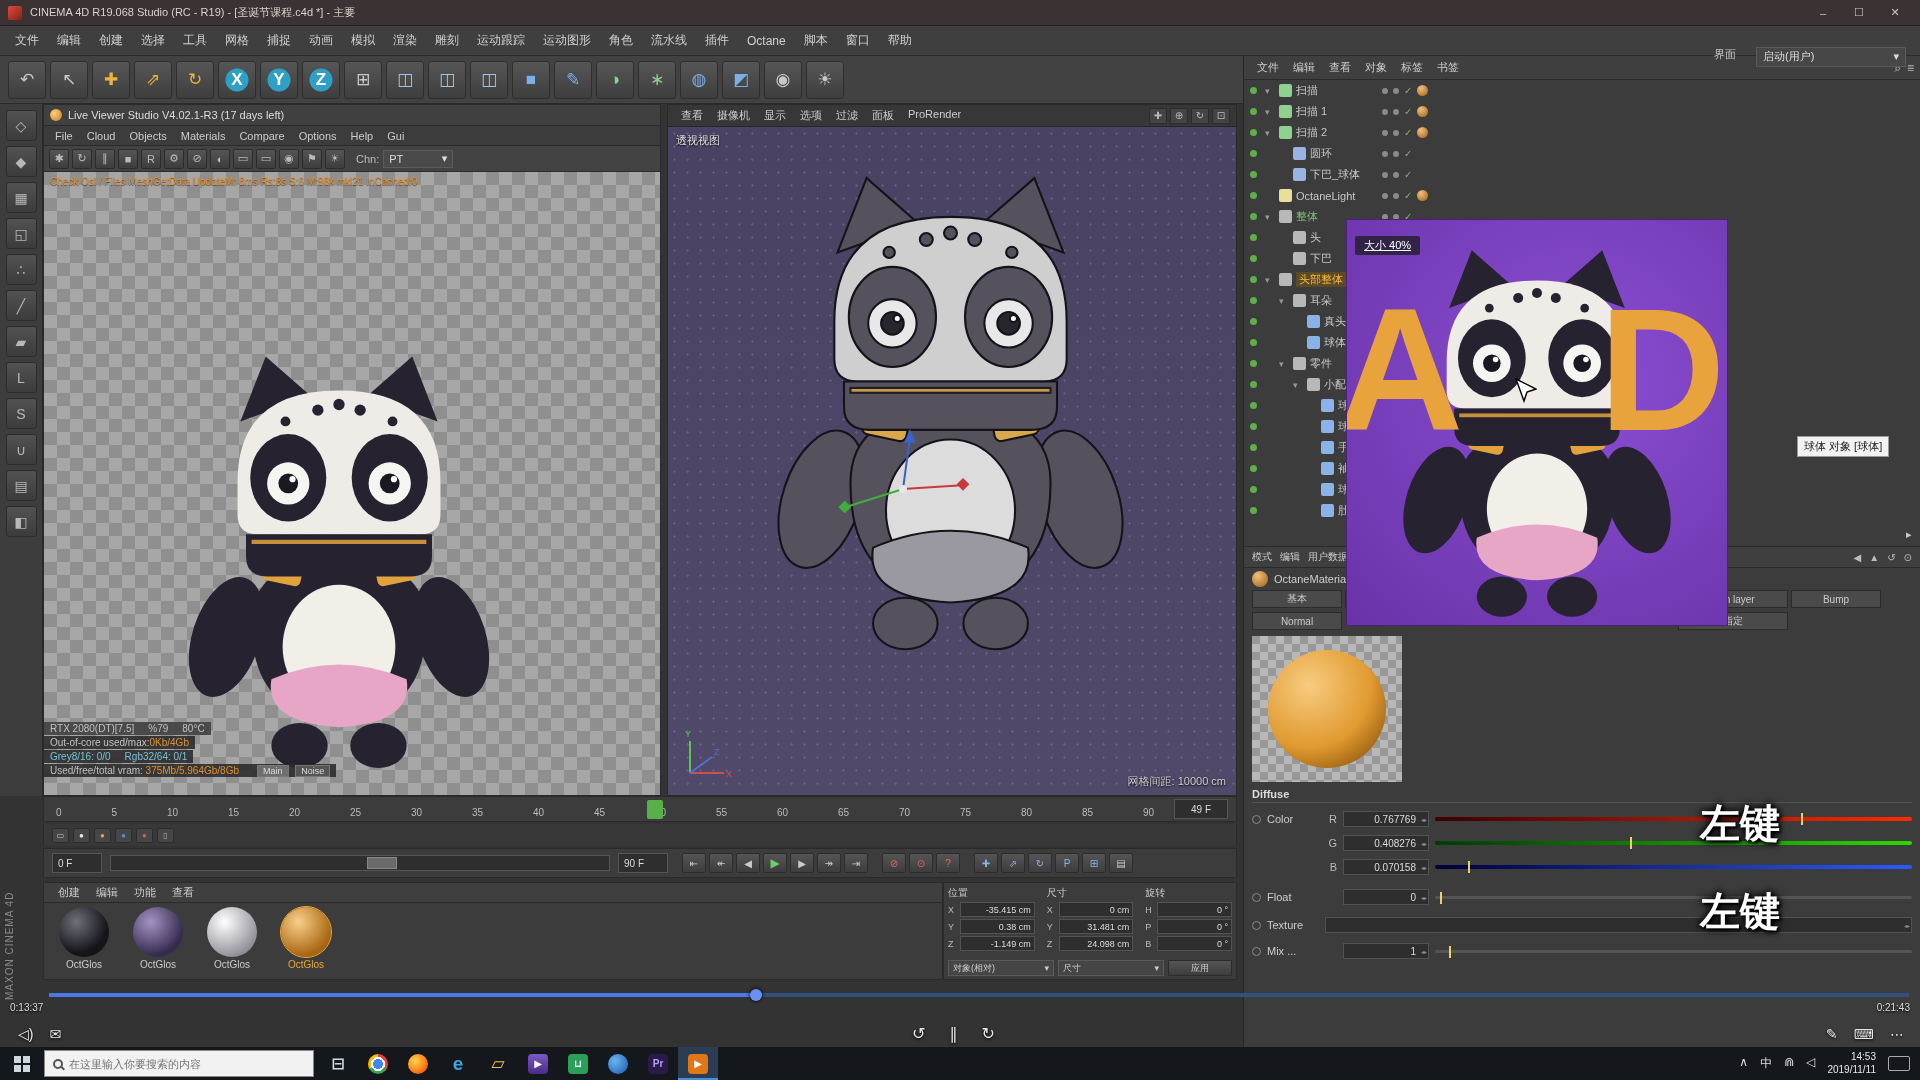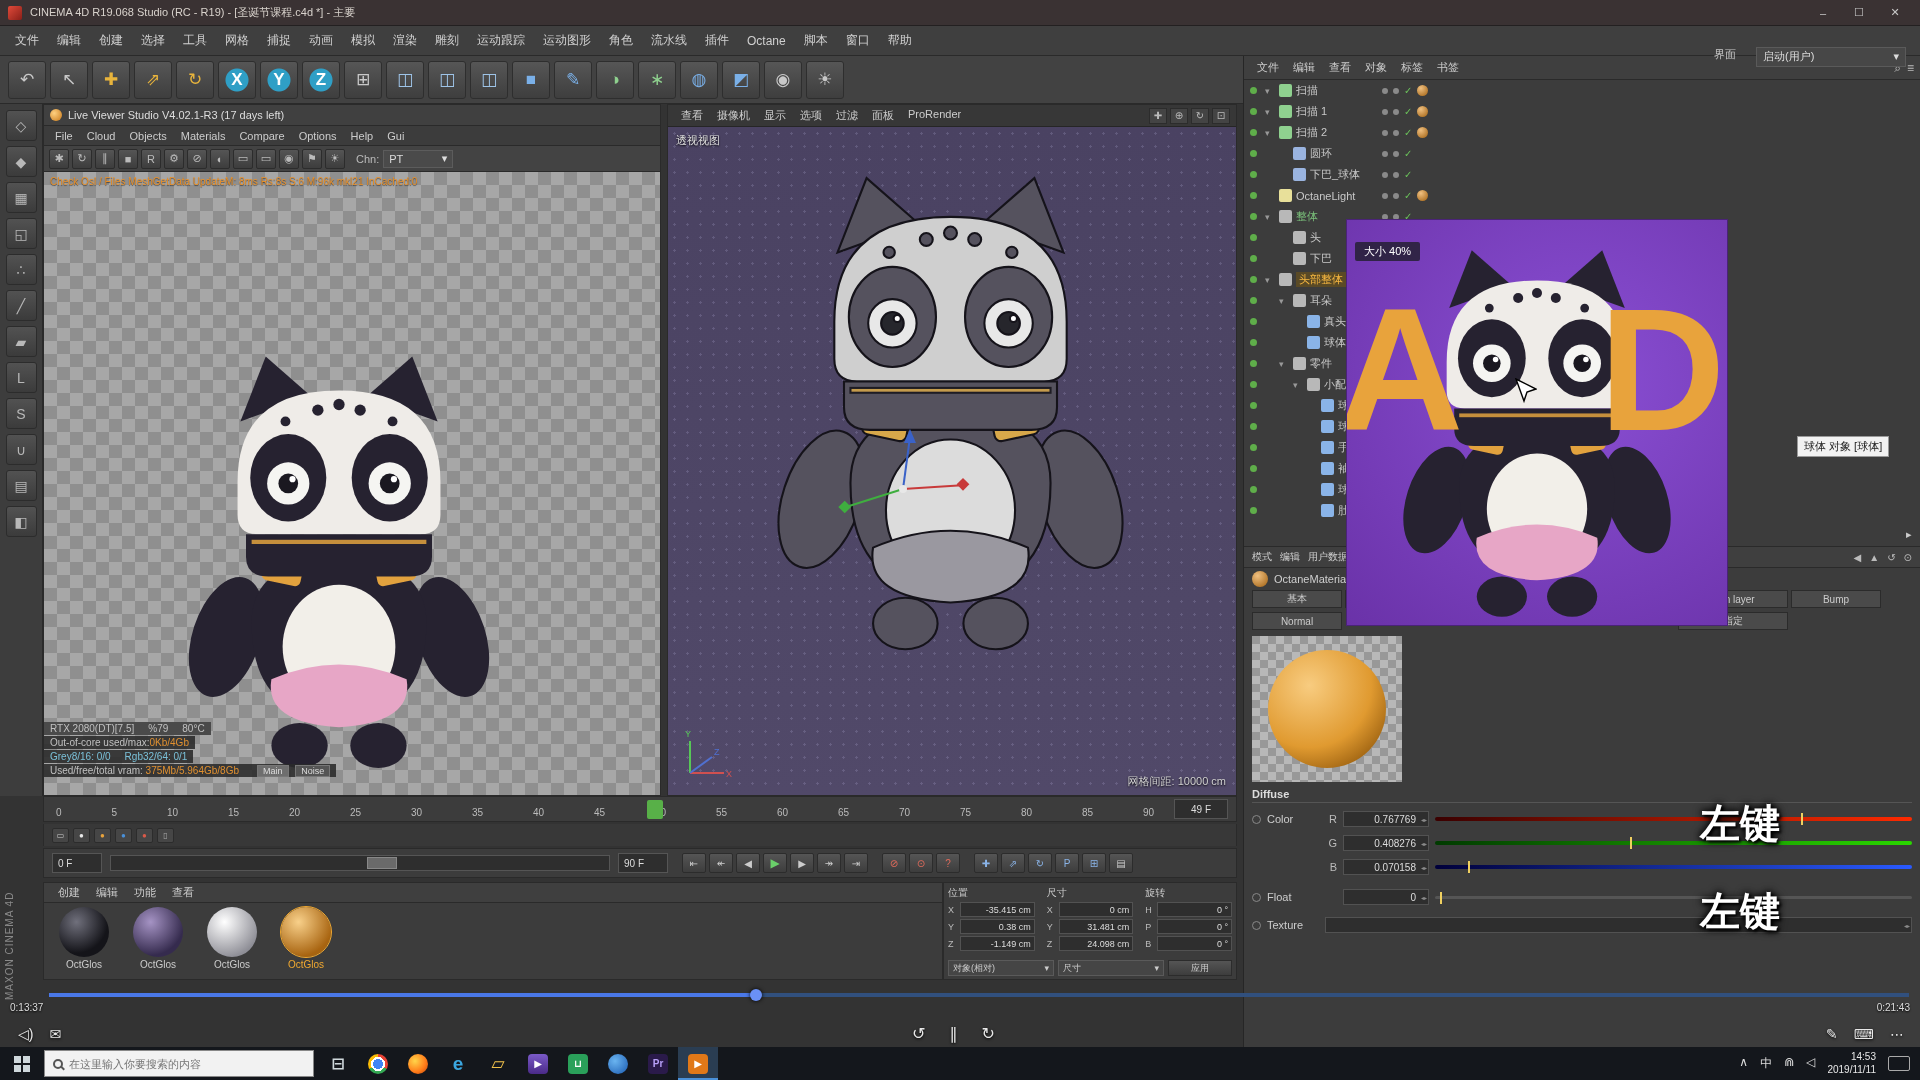--- a/index.html
+++ b/index.html
@@ -199,22 +199,22 @@
 .ch-slider.g{background:linear-gradient(90deg,#003a00,#2ad800);}
 .ch-slider.b{background:linear-gradient(90deg,#00003a,#2a5aff);}
 .ch-slider.plain{background:#555;height:3px;}
 .ch-mark{position:absolute;top:-4px;left:var(--pos,0%);width:2px;height:12px;background:#f0d060;}
 #hint1,#hint2{position:absolute;color:#fff;font-size:40px;font-weight:bold;z-index:55;
 text-shadow:0 0 6px #000,0 0 10px #000,2px 2px 3px #000;}
 
 
 #overlay-render{position:absolute;left:1347px;top:220px;width:380px;height:405px;z-index:40;
 background:radial-gradient(circle at 60% 40%,#8a4fd4,#6a32a8);box-shadow:0 0 0 1px #4a2378;overflow:hidden;}
-.ov-chip{position:absolute;left:8px;top:22px;background:rgba(30,30,40,.78);color:#fff;padding:2px 9px;
-font-size:11px;border-radius:2px;z-index:3;}
+.ov-chip{position:absolute;left:8px;top:16px;background:rgba(30,30,40,.78);color:#fff;padding:2px 9px;
+font-size:11px;border-radius:2px;z-index:3;text-decoration:underline;}
 .ov-letter{position:absolute;font-size:175px;font-weight:bold;color:#e8a33c;line-height:1;z-index:1;}
 #ov-a{left:-10px;top:62px;} #ov-d{left:252px;top:62px;}
 .ov-cursor{position:absolute;left:168px;top:158px;z-index:4;}
 #tooltip{position:absolute;left:1797px;top:436px;background:#f2f2f2;color:#222;border:1px solid #999;
 padding:2px 6px;font-size:11px;z-index:50;white-space:nowrap;}
 #panel-arrow{position:absolute;left:1906px;top:528px;color:#ccc;z-index:45;}
 
 
 #maxon{position:absolute;left:4px;top:880px;height:120px;color:#8a8a8a;font-size:10px;
 writing-mode:vertical-rl;transform:rotate(180deg);letter-spacing:1px;}
@@ -986,20 +986,29 @@
       <span class="ch-value">0</span>
       <span class="ch-slider plain">
           <span class="ch-mark" style="--pos:1%"></span>
         </span>
     </div>
     <div class="ch-row" style="top:858px;">
       <span class="ch-toggle"></span>
       <span class="ch-label">Texture</span>
       <span class="ch-value" style="flex:1;width:auto;"></span>
     </div>
+    <div class="ch-row" style="top:884px;">
+      <span class="ch-toggle"></span>
+      <span class="ch-label">Mix ...</span>
+      <span class="ch-letter"></span>
+      <span class="ch-value">1</span>
+      <span class="ch-slider plain">
+          <span class="ch-mark" style="--pos:3%"></span>
+        </span>
+    </div>
   </div>
 
   <div id="overlay-render">
     <span class="ov-chip">大小 40%</span>
     <span class="ov-letter" id="ov-a">A</span>
     <span class="ov-letter" id="ov-d">D</span>
     <svg class="panda render-style" style="left:52px;top:22px;" width="276" height="378">
         <use href="#panda"></use>
       </svg>
     <svg class="ov-cursor" width="22" height="26" viewBox="0 0 22 26">

